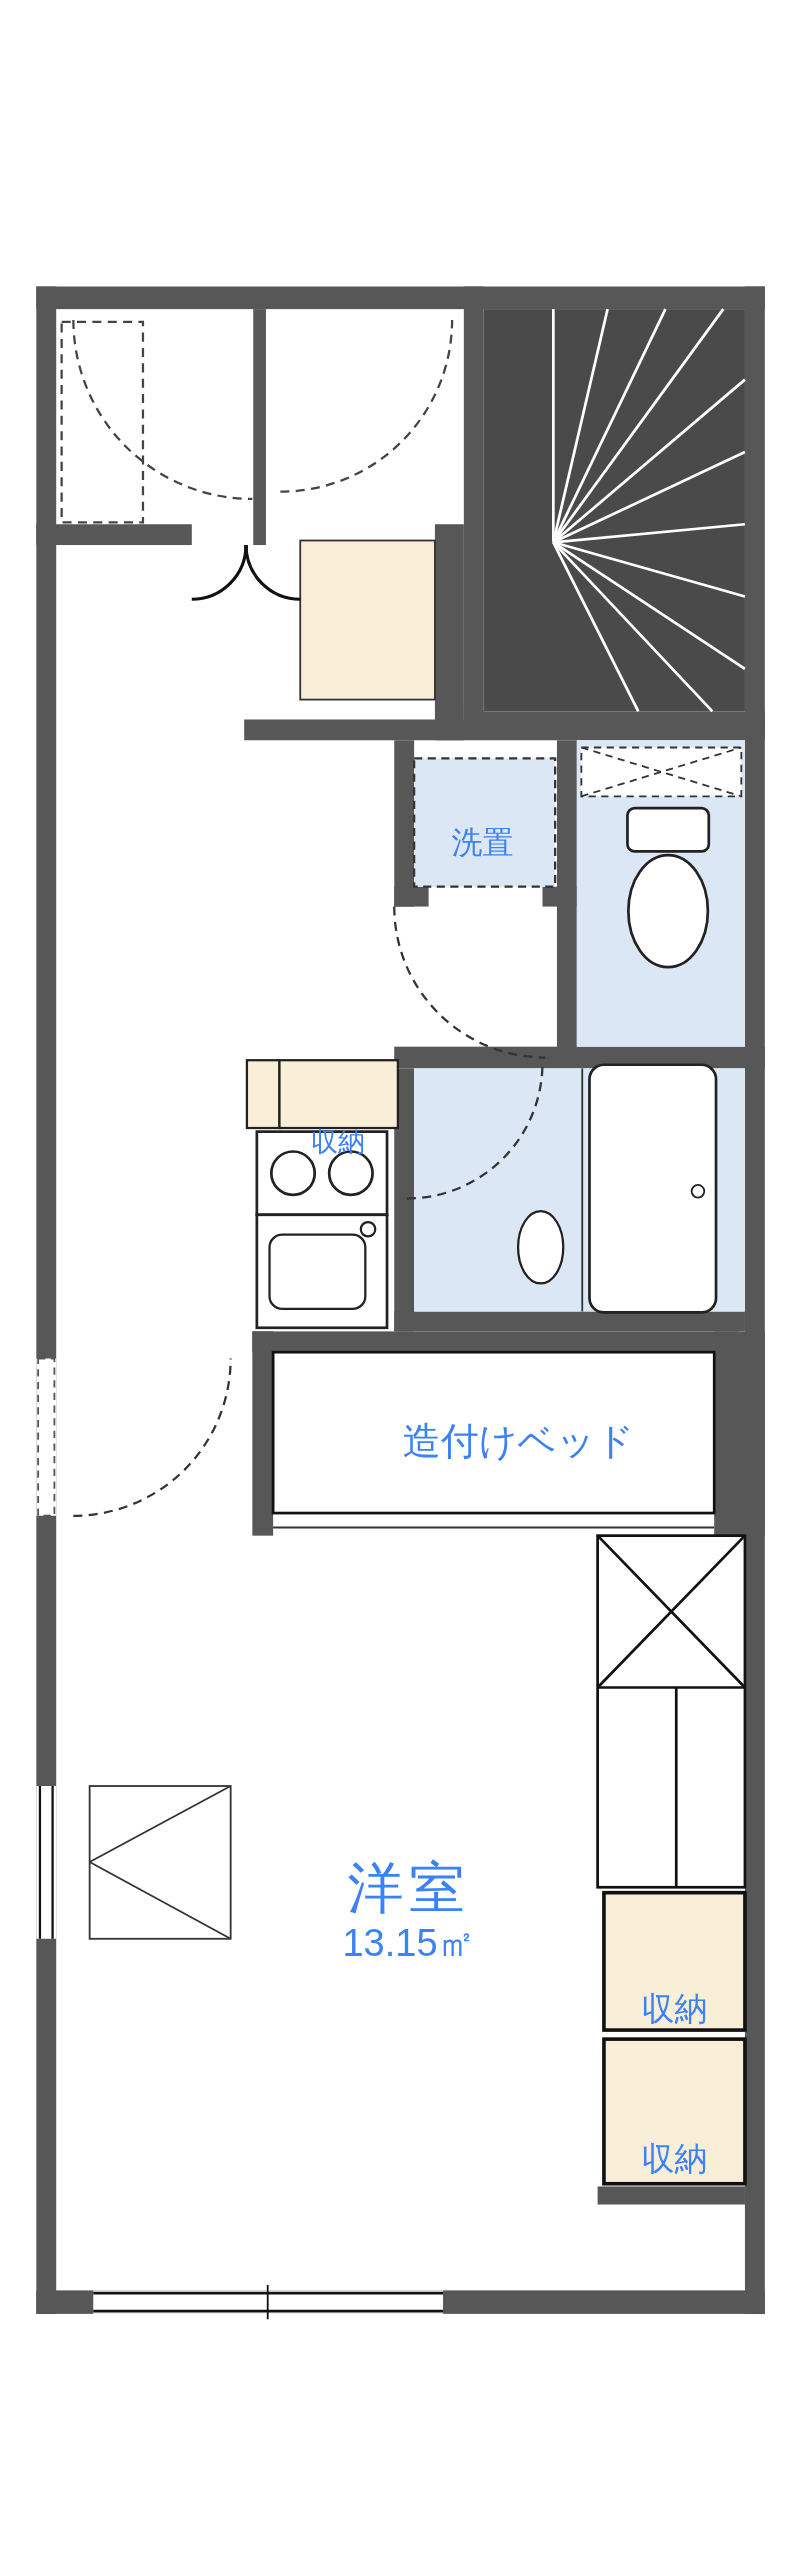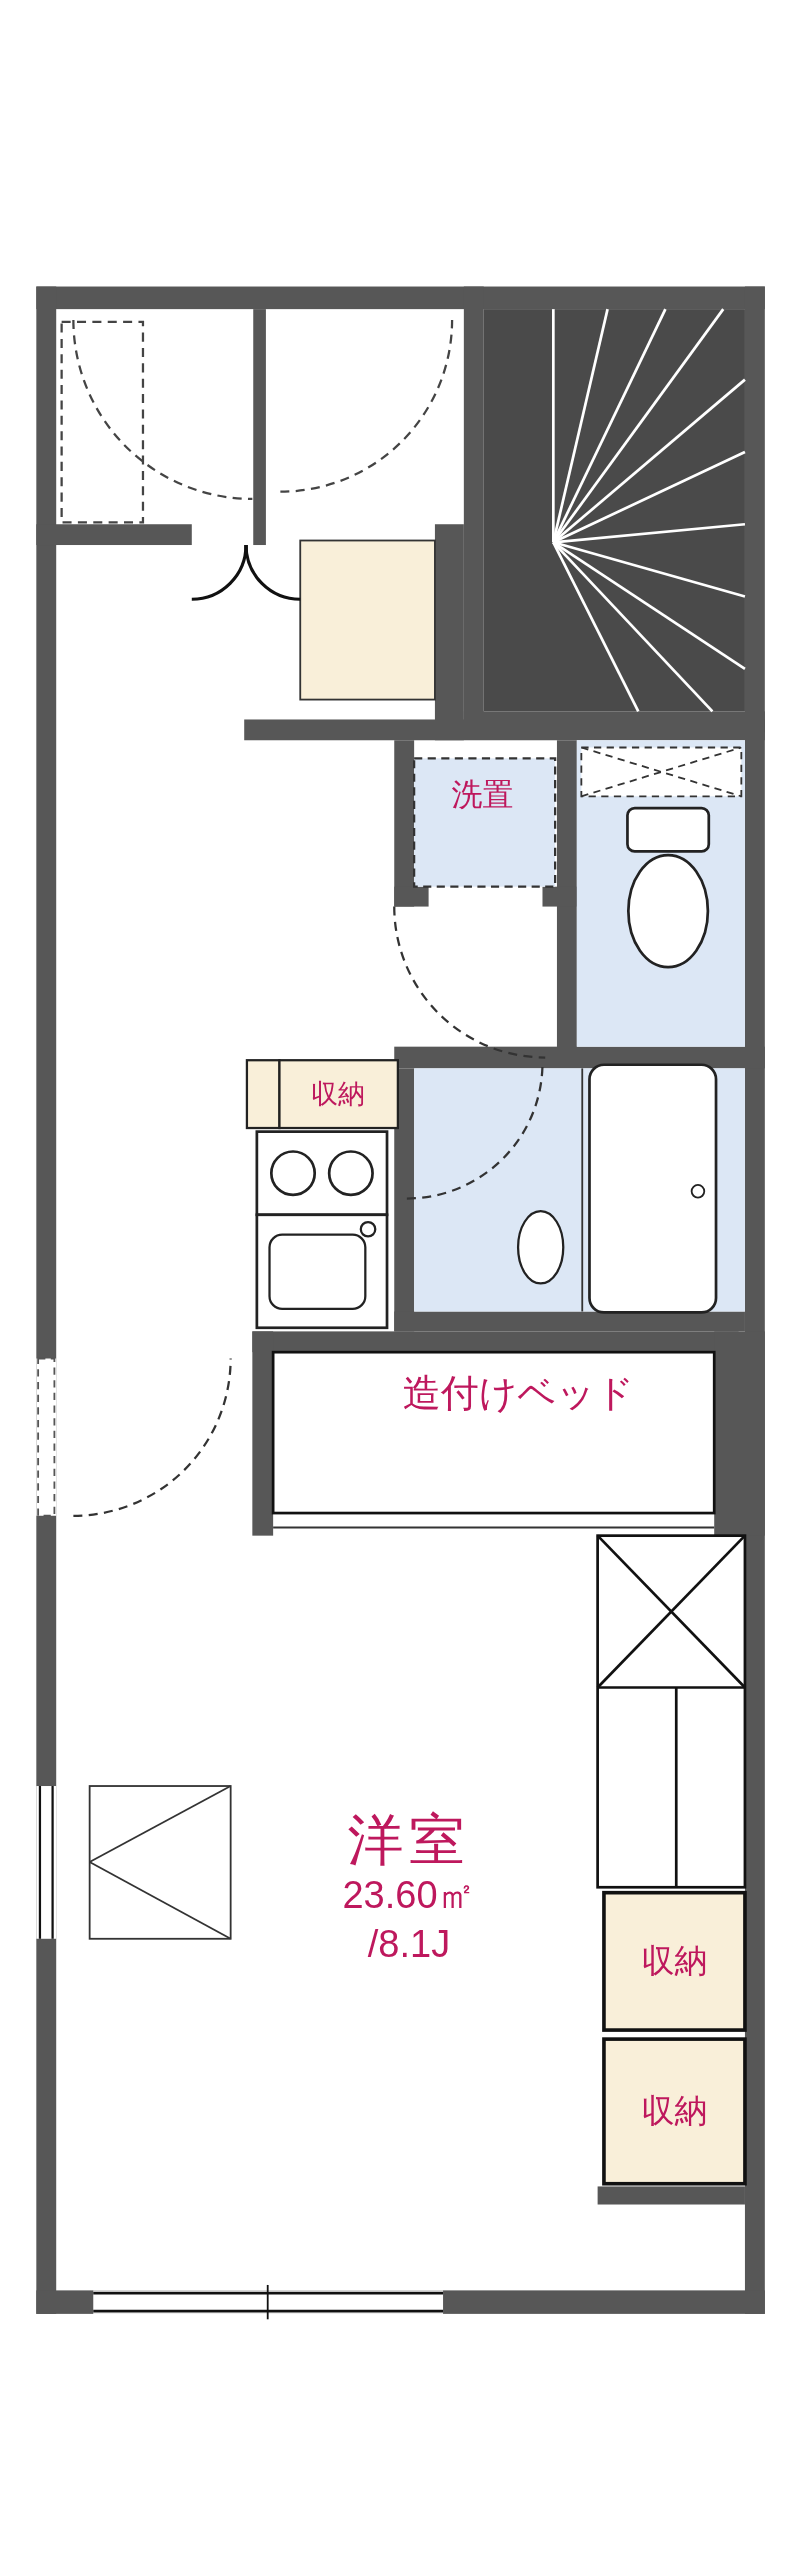--- a/index.html
+++ b/index.html
@@ -1,21 +1,21 @@
 <!DOCTYPE html>
 <html style="font-size:14.5px"><head>
 <meta charset="utf-8">
 <style>
   html,body{margin:0;padding:0;background:#ffffff;}
   .stage{
     position:relative;width:812px;height:2576px;background:#ffffff;overflow:hidden;
     font-family:"Liberation Sans","DejaVu Sans",sans-serif;color:#111;
   }
   .plan-svg{position:absolute;left:0;top:0;}
-  .lbl{position:absolute;color:#be185d;font-weight:500;}
+  .lbl{position:absolute;color:#3b82f6;font-weight:500;margin-top:48px;}
   .lbl-center{display:flex;align-items:center;justify-content:center;text-align:center;}
   .washer-lbl{left:414px;top:774px;width:137px;font-size:31px;text-align:center;}
   .kstor-lbl{left:279px;top:1060px;width:118px;height:68px;font-size:27px;}
   .bed-lbl{left:273px;top:1368px;width:491px;font-size:38px;line-height:1.32;text-align:center;}
   .room-lbl{left:138px;top:1809px;width:542px;text-align:center;}
   .room-name{font-size:56px;letter-spacing:5.4px;line-height:1.1;font-weight:500;}
   .room-area{font-size:38px;line-height:1.3;font-weight:500;}
   .stor1-lbl{left:604px;top:1893px;width:141px;height:137px;font-size:33px;}
   .stor2-lbl{left:604px;top:2039px;width:141px;height:145px;font-size:33px;}
 </style>
@@ -165,22 +165,21 @@
   <div class="lbl washer-lbl">洗置</div>
 
   <div class="lbl lbl-center kstor-lbl">収納</div>
 
   <div class="lbl bed-lbl">
     <div>造付けベッド</div>
   </div>
 
   <div class="lbl room-lbl">
     <div class="room-name">洋室</div>
-    <div class="room-area">23.60㎡</div>
-    <div class="room-area">/8.1J</div>
+    <div class="room-area">13.15㎡</div>
   </div>
 
   <div class="lbl lbl-center stor1-lbl">収納</div>
 
   <div class="lbl lbl-center stor2-lbl">収納</div>
 
 </div>
 
 
 </body></html>

